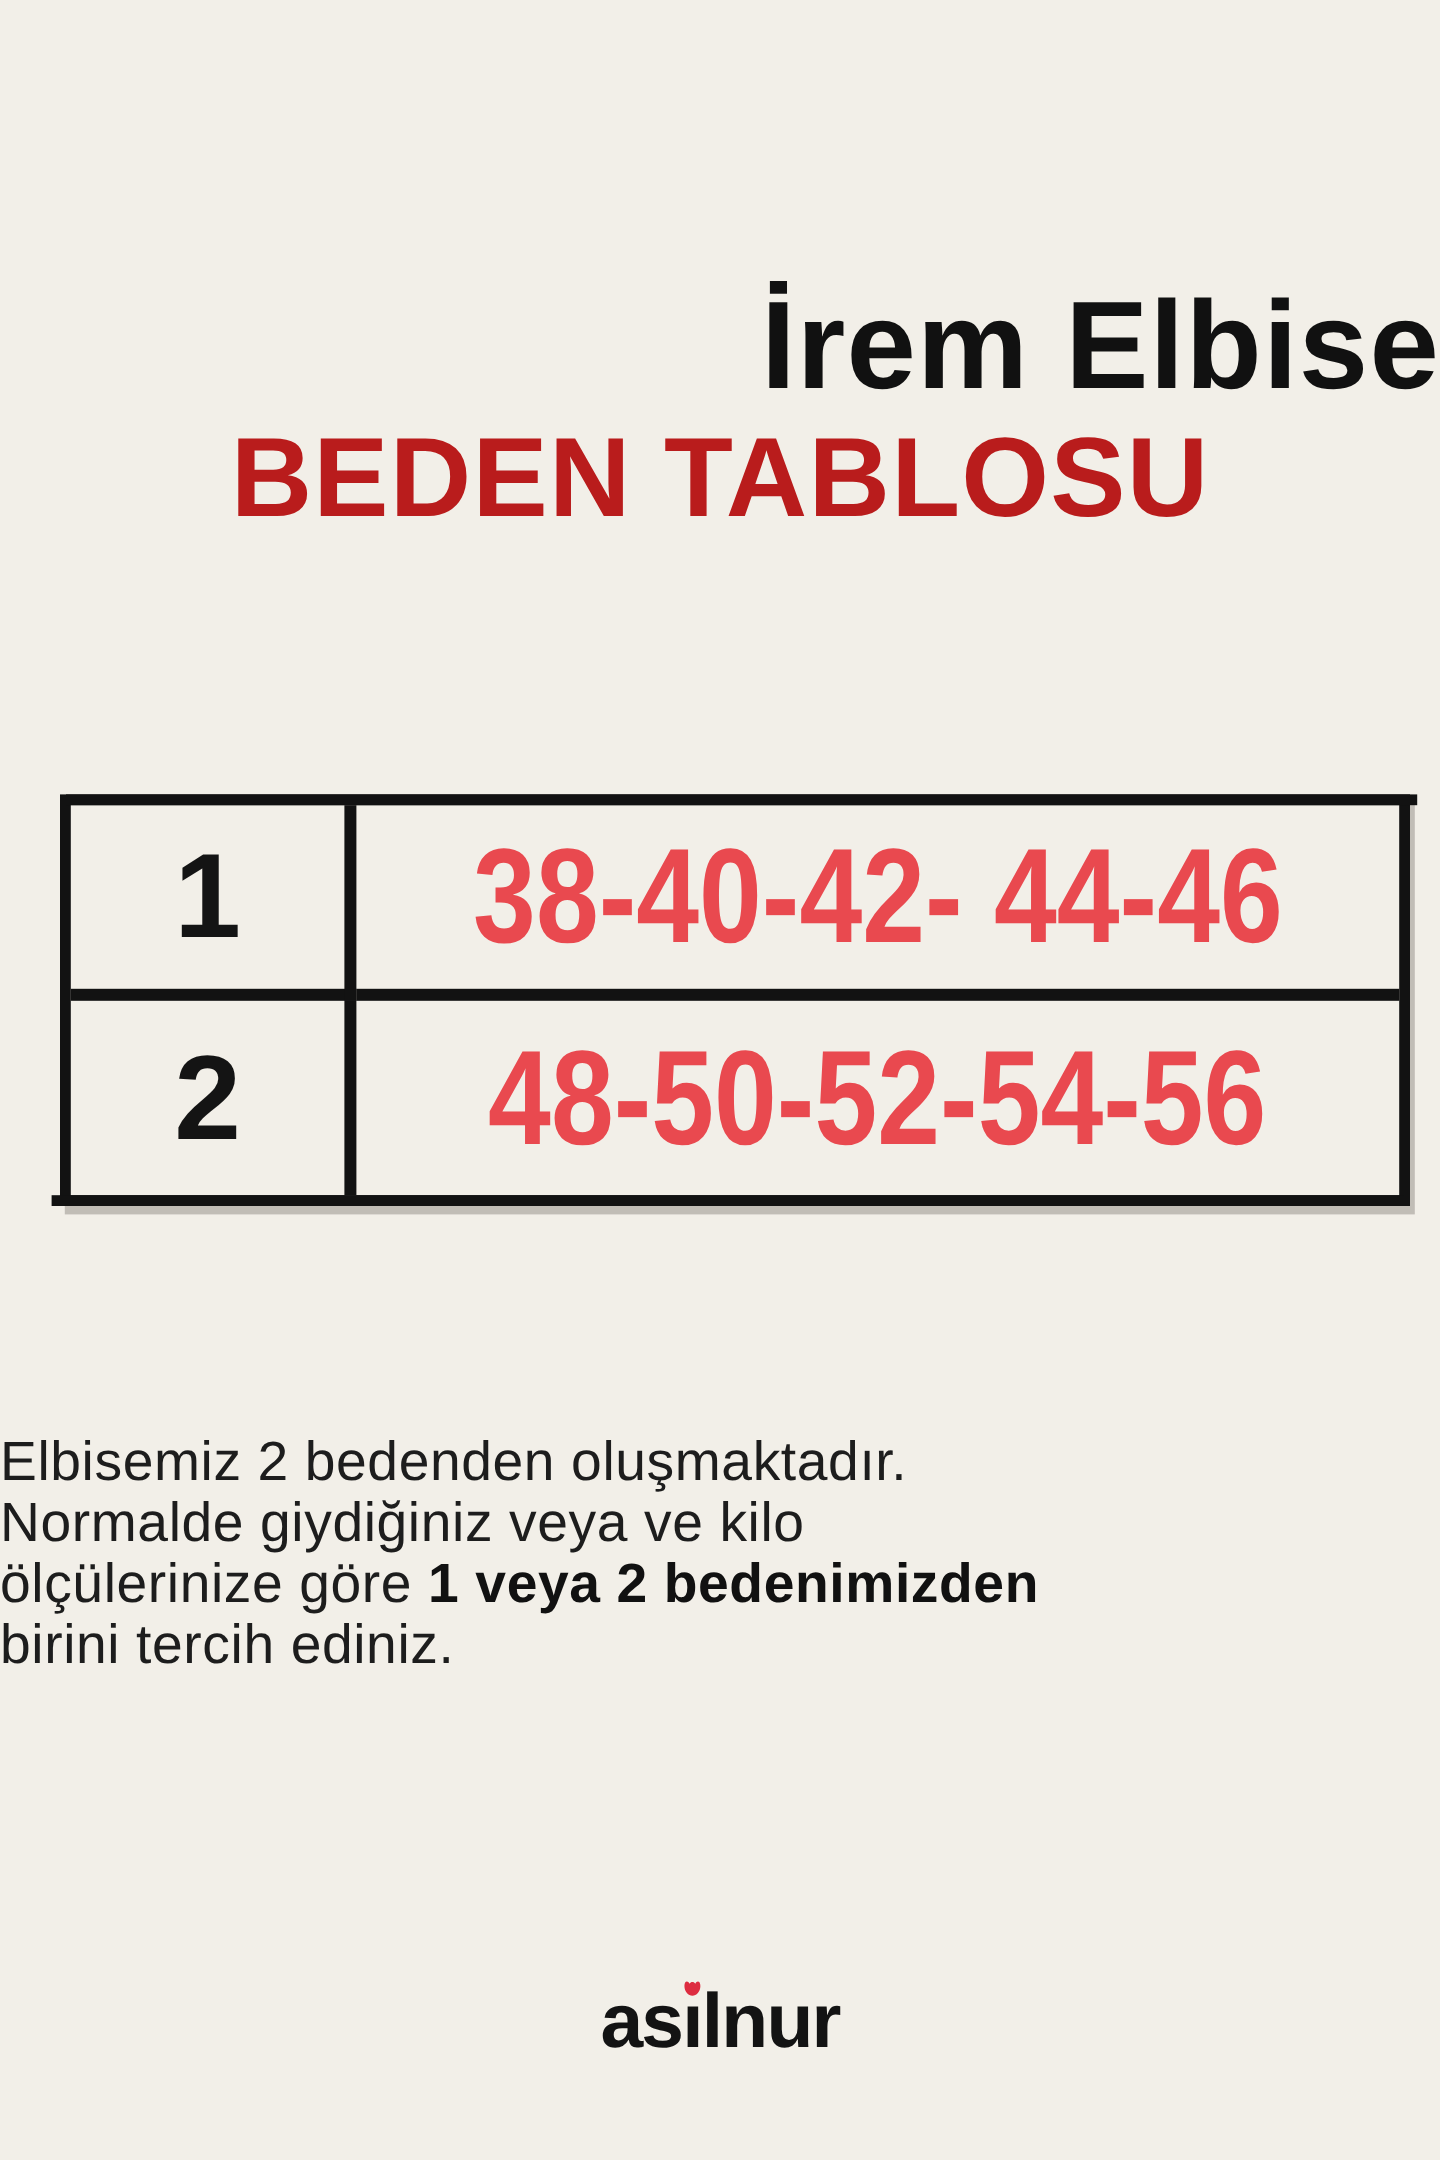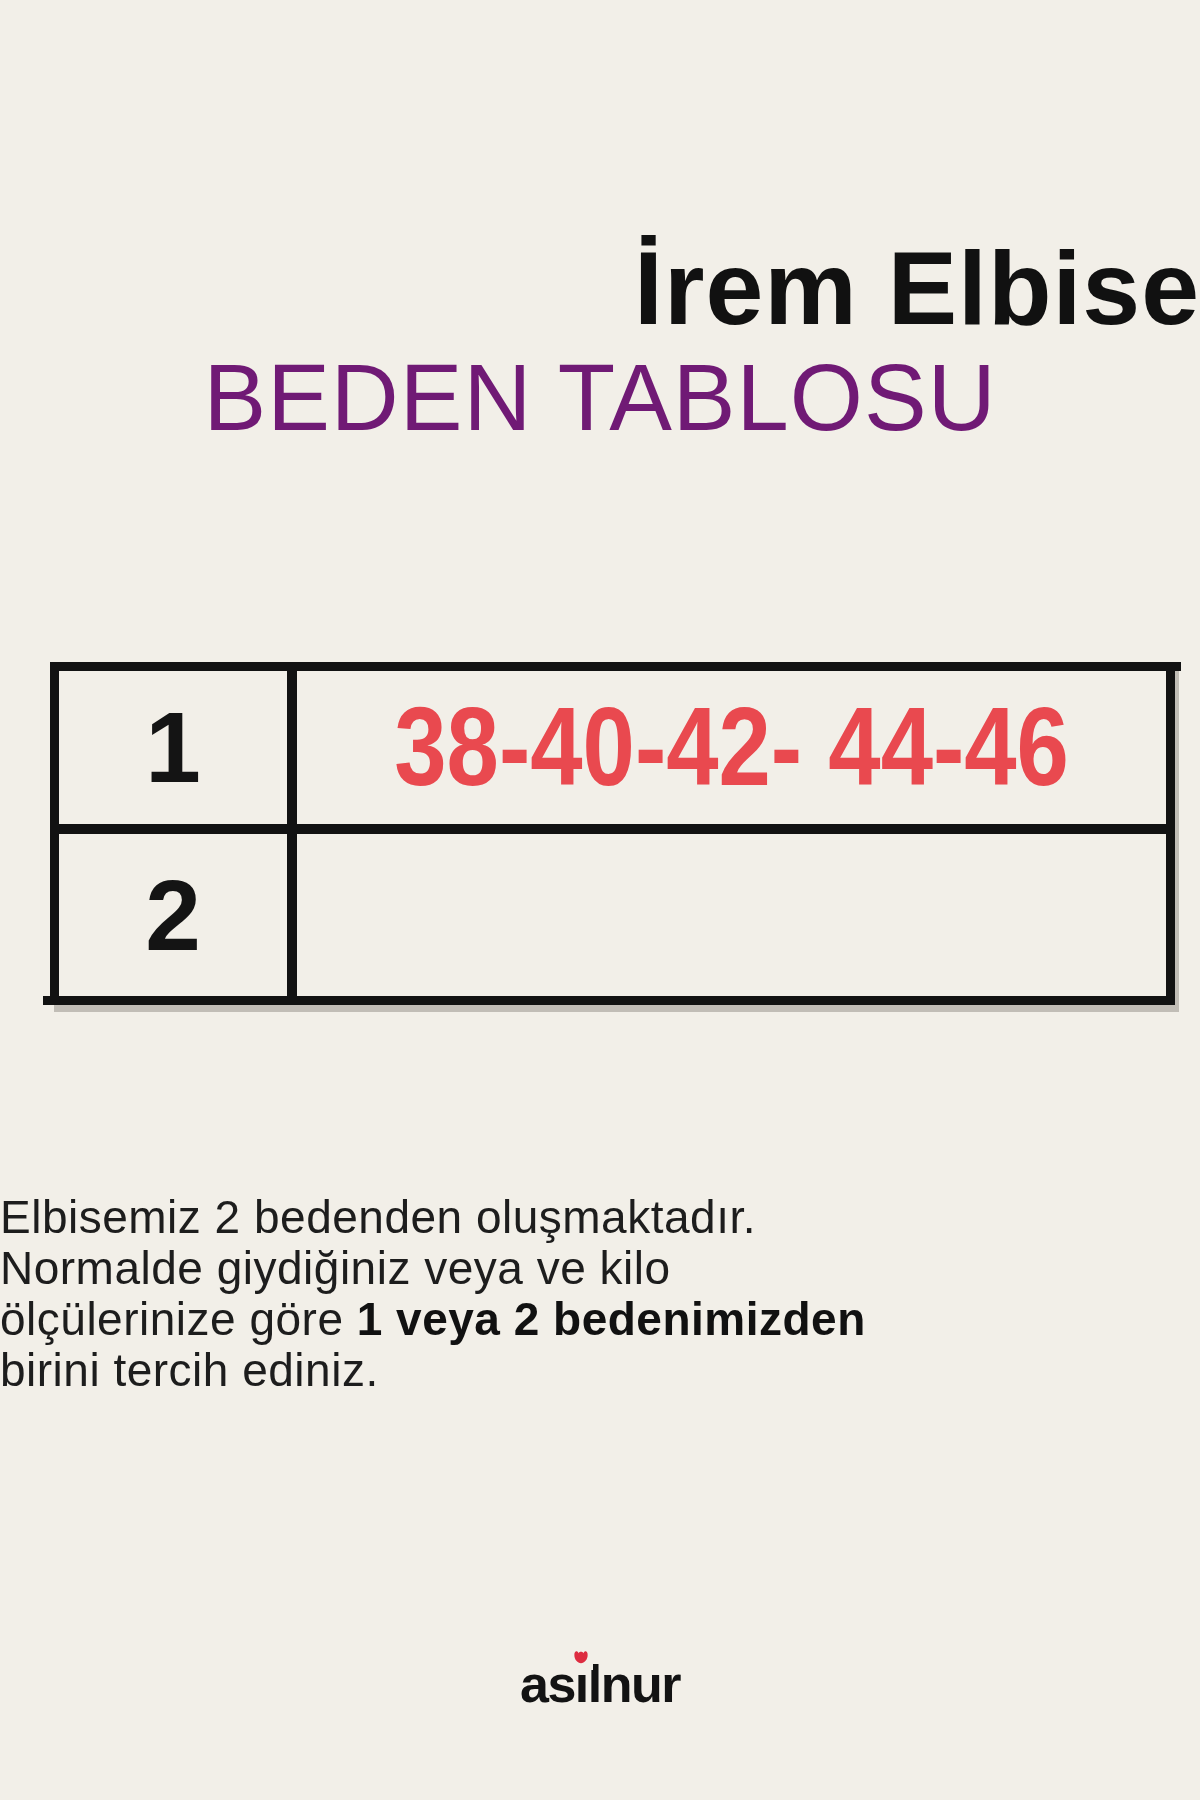--- a/index.html
+++ b/index.html
@@ -16,22 +16,22 @@
   .page-title {
     position: absolute; top: 228px; left: 0; width: 100%;
     text-align: right;
     font-size: 104px; line-height: 120px; font-weight: 700;
     letter-spacing: 1px; color: #111111;
     margin: 0;
   }
   .page-subtitle {
     position: absolute; top: 348px; left: 0; width: 100%;
     text-align: center;
-    font-size: 94px; line-height: 100px; font-weight: 400;
-    letter-spacing: 1px; color: #701a75;
+    font-size: 94px; line-height: 100px; font-weight: 700;
+    letter-spacing: 1px; color: #b91c1c;
     margin: 0;
   }
 
   
   .size-table {
     position: absolute; left: 50px; top: 662px;
     width: 1125px; height: 343px;
     box-sizing: border-box;
     border: 9px solid #121212;
     background: #f2efe8;
@@ -74,21 +74,21 @@
     font-size: 46px; line-height: 51px;
     color: #1d1d1d; font-weight: 400;
     letter-spacing: 0.5px;
   }
   .description .bold { font-weight: 700; color: #111111; }
 
   
   .brand {
     position: absolute; top: 1644px; left: 0; width: 100%;
     text-align: center;
-    font-size: 52px; line-height: 80px; font-weight: 700;
+    font-size: 64px; line-height: 80px; font-weight: 700;
     letter-spacing: -1.5px; color: #131313;
   }
   .i-wrap { display: inline-block; position: relative; }
   .i-dot-cover {
     position: absolute; top: 6px; left: 50%;
     width: 24px; height: 20px;
     transform: translateX(-50%);
     background: #f2efe8;
   }
   .tulip {
@@ -109,20 +109,23 @@
   <div class="size-table">
     <div class="cell col-size row-top">
       <span class="size-number">1</span>
     </div>
     <div class="cell col-range row-top">
       <span class="size-range">38-40-42- 44-46</span>
     </div>
     <div class="cell col-size">
       <span class="size-number">2</span>
     </div>
+    <div class="cell col-range">
+      <span class="size-range">48-50-52-54-56</span>
+    </div>
   </div>
 
   <div class="description">
     <div>Elbisemiz 2 bedenden oluşmaktadır.</div>
     <div>Normalde giydiğiniz veya ve kilo</div>
     <div><span>ölçülerinize göre </span><span class="bold">1 veya 2 bedenimizden</span></div>
     <div>birini tercih ediniz.</div>
   </div>
 
   <div class="brand"><span>as</span><span class="i-wrap"><span>i</span><span class="i-dot-cover"></span><svg class="tulip" viewBox="0 0 20 18" xmlns="http://www.w3.org/2000/svg">

